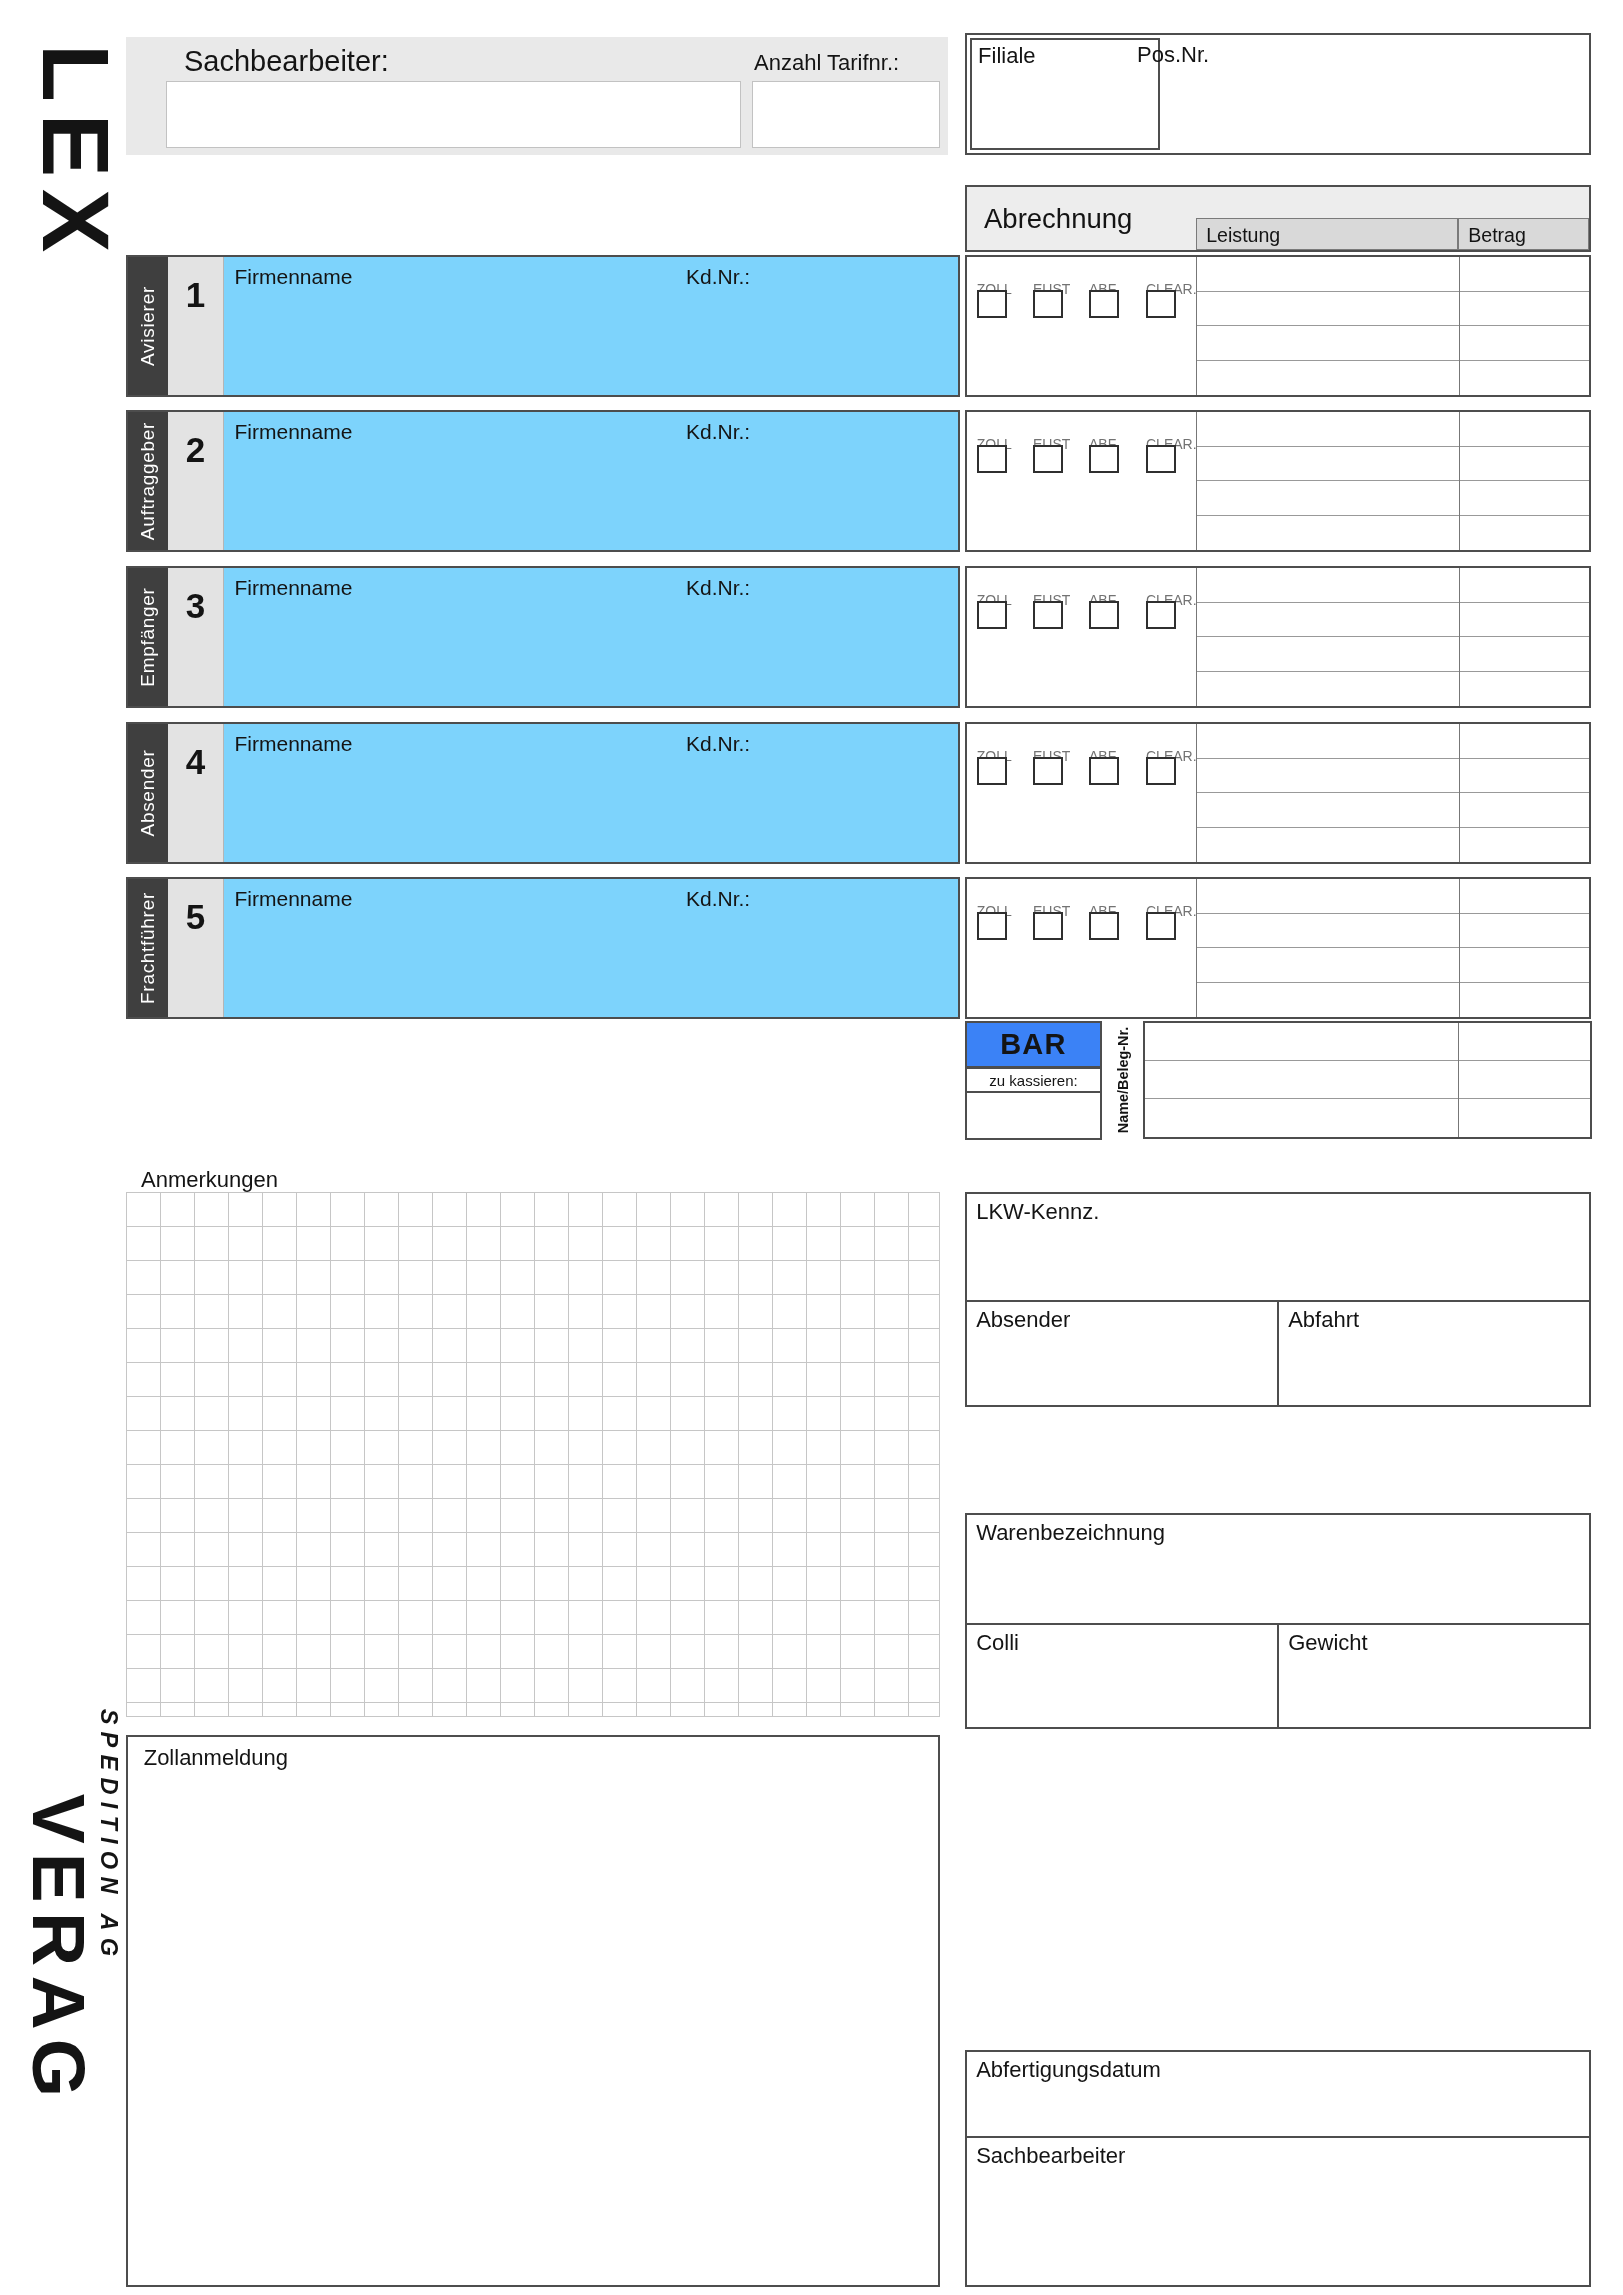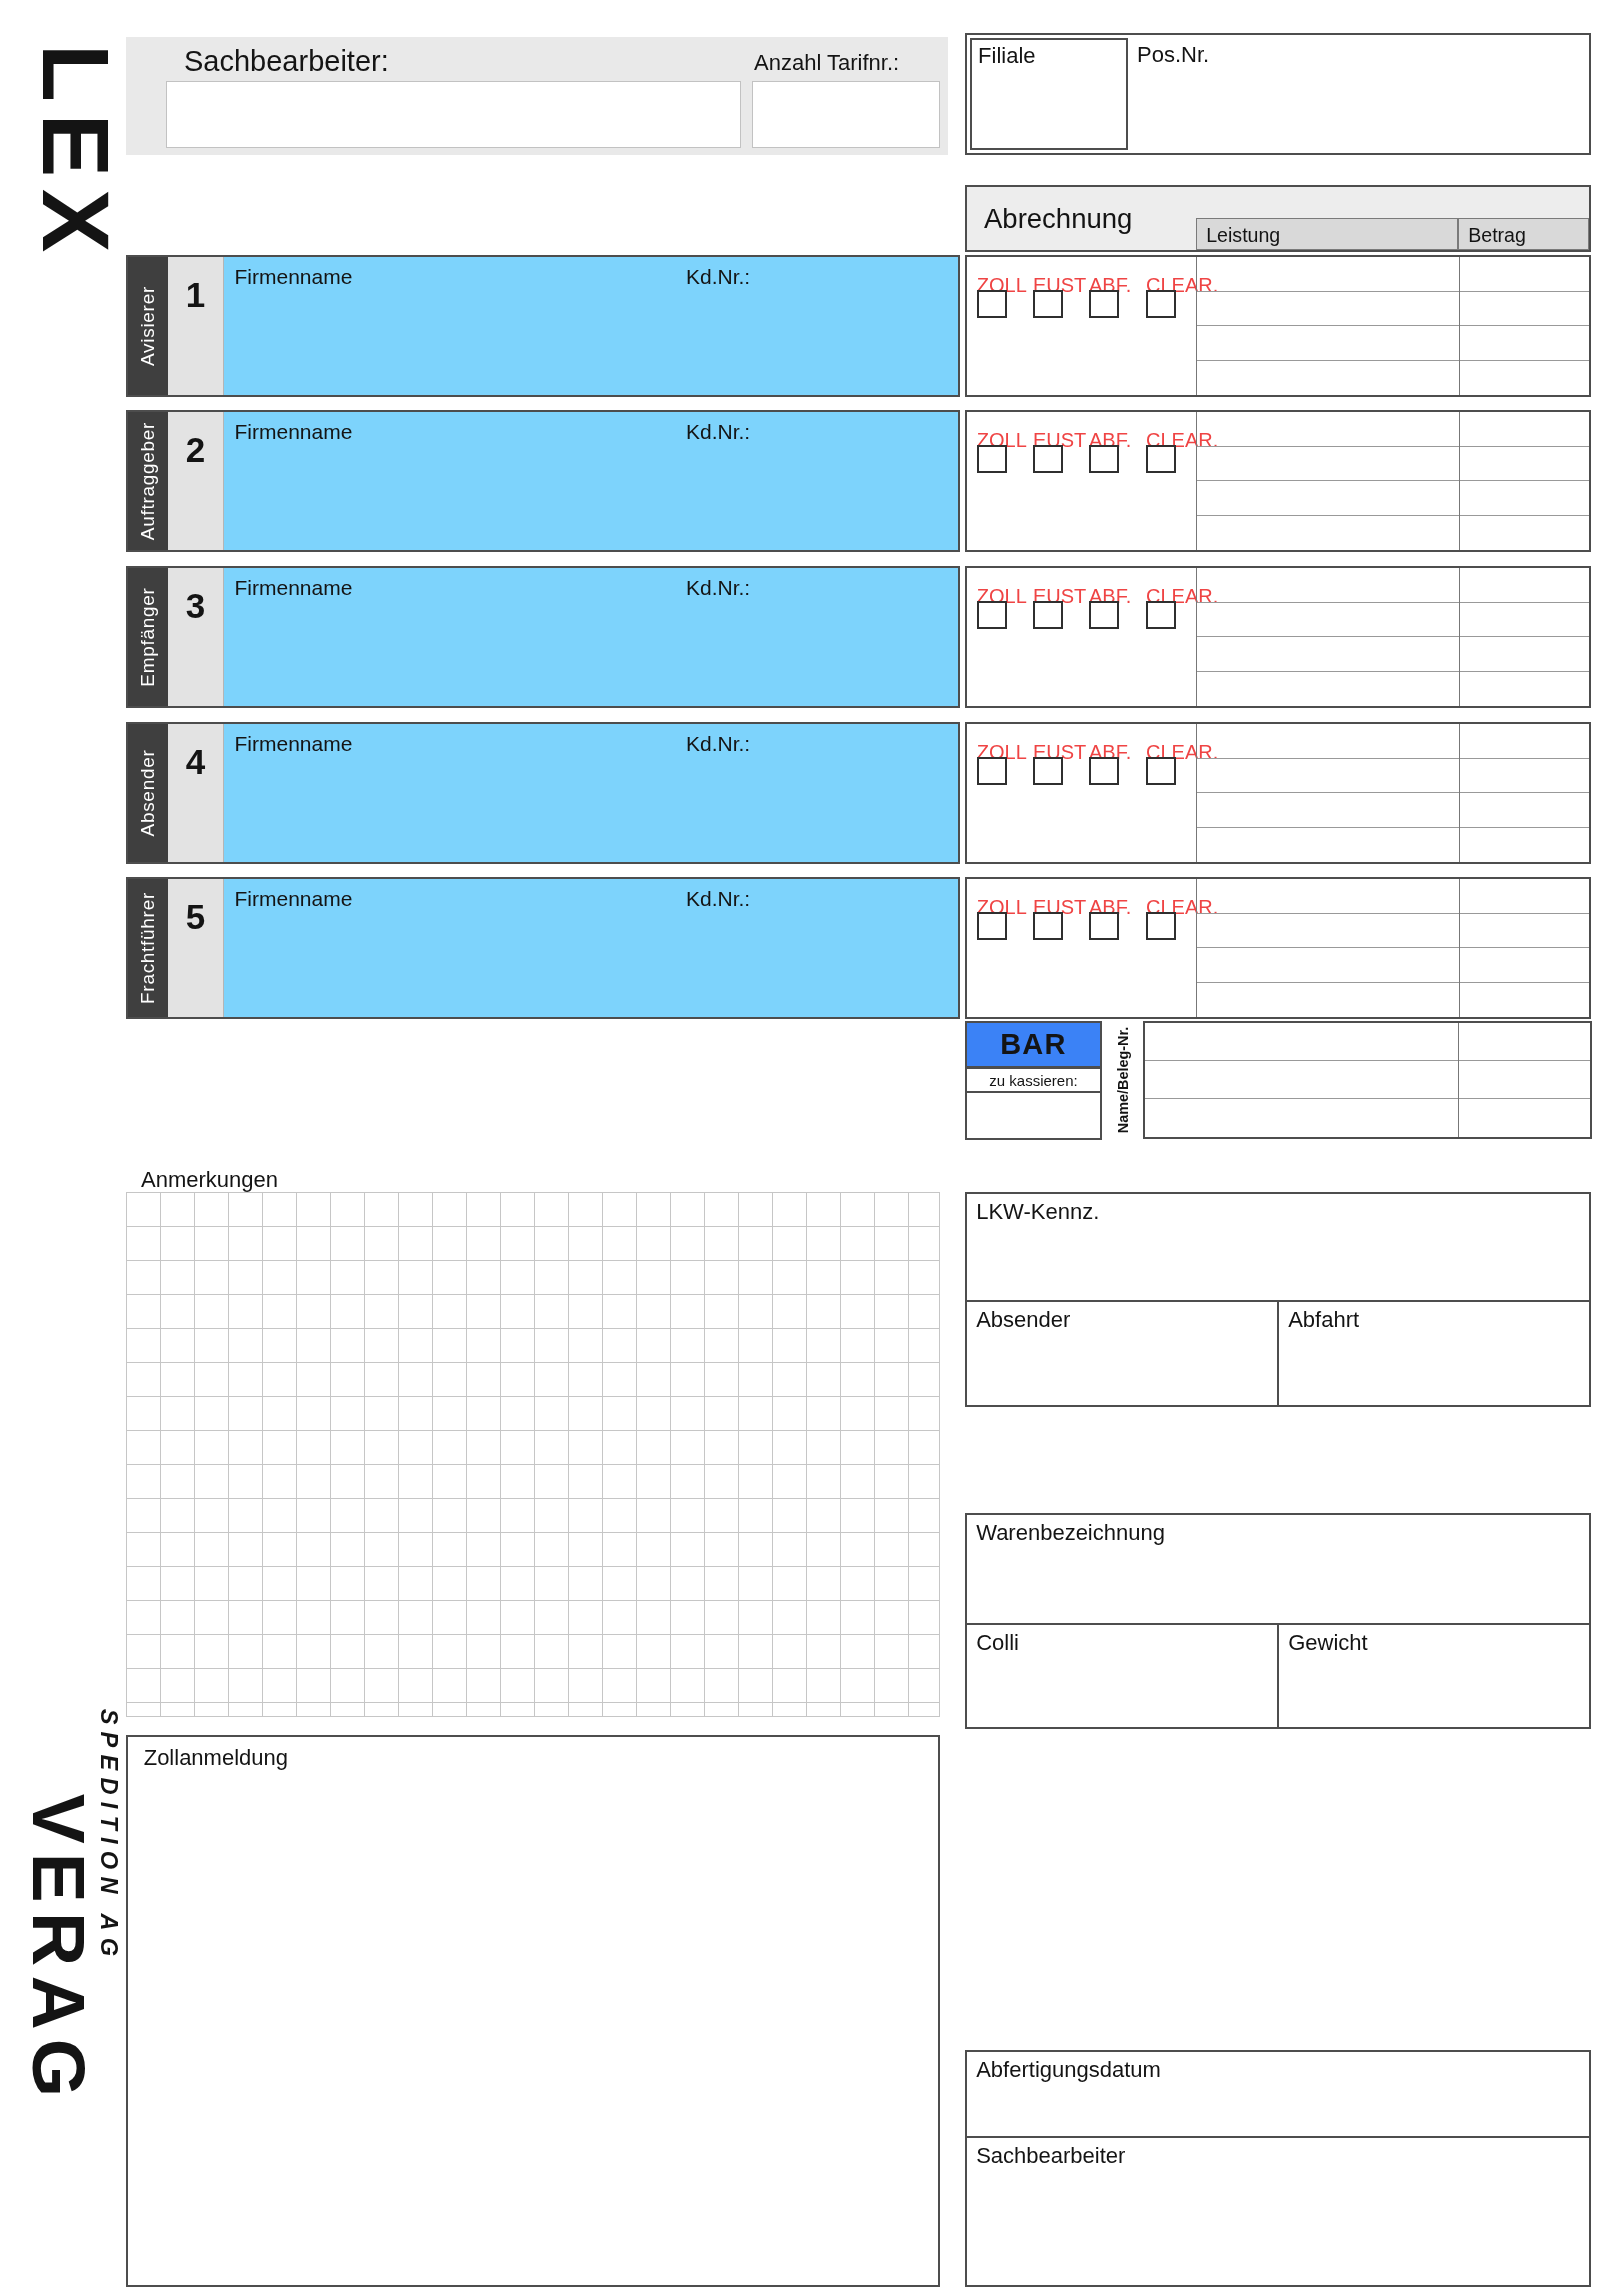--- a/index.html
+++ b/index.html
@@ -12,21 +12,21 @@
   .vccw{position:absolute;left:50%;top:50%;transform:translate(-50%,-50%) rotate(-90deg);white-space:nowrap}
   
   .party-left{left:126px;width:834px;height:142px;border:2px solid #4d4d4d;background:#fff}
   .role-box{position:absolute;left:0;top:0;bottom:0;width:40px;background:#3f3f3f}
   .role-text{font-size:19px;letter-spacing:0.7px;color:#fff}
   .num-strip{position:absolute;left:40px;top:0;bottom:0;width:56px;background:#e3e3e3;border-right:1.3px solid #b5b5b5}
   .num{position:absolute;top:18.3px;left:0;width:100%;text-align:center;font-size:35px;font-weight:bold}
   .field-area{position:absolute;left:96px;top:0;bottom:0;right:0;background:#7dd3fc}
   .flabel{position:absolute;top:7.9px;font-size:21px}
   .party-right{left:965px;width:626px;height:142px;border:2px solid #4d4d4d;background:#fff}
-  .cbl{position:absolute;top:17px;font-size:20px;color:#ef4444}
+  .cbl{position:absolute;top:24px;font-size:14px;color:#737373}
   .checkbox{position:absolute;top:33px;width:30px;height:27.5px;border:2px solid #2f2f2f;background:#fff}
   .tblzone{position:absolute;left:229px;top:0;bottom:0;right:0;border-left:1.3px solid #777}
   .trow{position:absolute;left:0;right:0;border-bottom:1.3px solid #999}
   .vdiv{position:absolute;top:0;bottom:0;width:1.3px;background:#777}
   
   .grid{background-image:linear-gradient(to right,#c6c6c6 1.3px,transparent 1.3px),
                          linear-gradient(to bottom,#c6c6c6 1.3px,transparent 1.3px);
         background-size:34px 34px;border-right:1.3px solid #c6c6c6;border-bottom:1.3px solid #c6c6c6;background-color:#fff}
   .cell-label{position:absolute;left:9.2px;top:5.2px;font-size:22px}
 </style>
@@ -40,21 +40,21 @@
   </div>
 
   <div class="abs" style="left:126px;top:37px;width:822px;height:118px;background:#e9e9e9">
     <div class="abs" style="left:58px;top:7.9px;font-size:29px">Sachbearbeiter:</div>
     <div class="abs" style="left:40px;top:44px;width:575px;height:67px;background:#fff;border:1.3px solid #c2c2c2"></div>
     <div class="abs" style="left:628px;top:13px;font-size:22px">Anzahl Tarifnr.:</div>
     <div class="abs" style="left:626px;top:44px;width:188px;height:67px;background:#fff;border:1.3px solid #c2c2c2"></div>
   </div>
 
   <div class="abs b" style="left:965px;top:33px;width:626px;height:122px">
-    <div class="abs b" style="left:2.6px;top:2.6px;width:158px;height:112px">
+    <div class="abs b" style="left:2.6px;top:2.6px;width:190px;height:112px">
       <div class="cell-label" style="left:6.5px;top:3.9px">Filiale</div>
     </div>
     <div class="abs" style="left:170px;top:6.5px;font-size:22px">Pos.Nr.</div>
     <div class="abs" style="left:164px;top:0;right:0;bottom:0"></div>
   </div>
 
   <div class="abs" style="left:965px;top:185px;width:626px;height:67px;background:#ededed;border:2px solid #4d4d4d">
     <div class="abs" style="left:17px;top:15.7px;font-size:27.5px">Abrechnung</div>
     <div class="abs" style="left:229px;top:31px;width:262px;height:32px;background:#d9d9d9;border:1.3px solid #7a7a7a;padding:5.2px 0 0 9.2px;font-size:19.6px">Leistung</div>
     <div class="abs" style="left:491px;top:31px;right:0;height:32px;background:#d9d9d9;border:1.3px solid #7a7a7a;padding:5.2px 0 0 9.2px;font-size:19.6px">Betrag</div>

